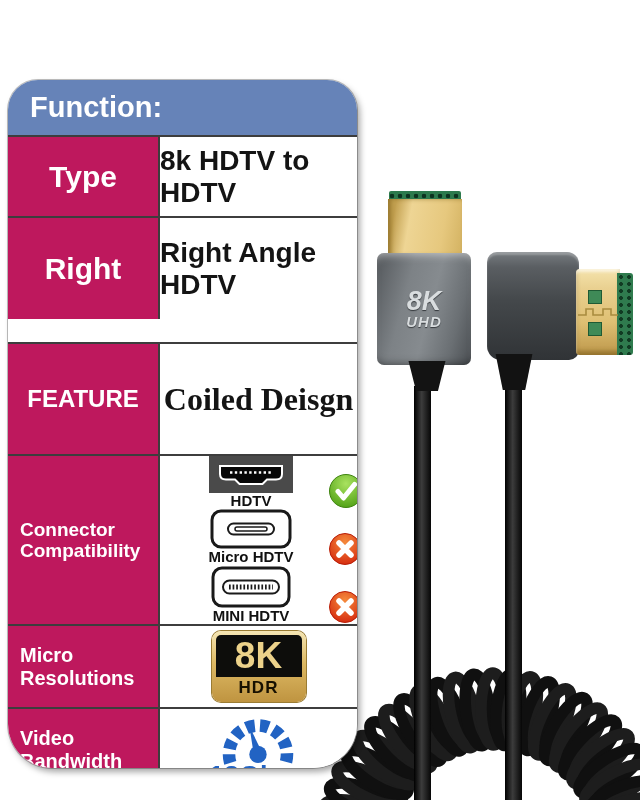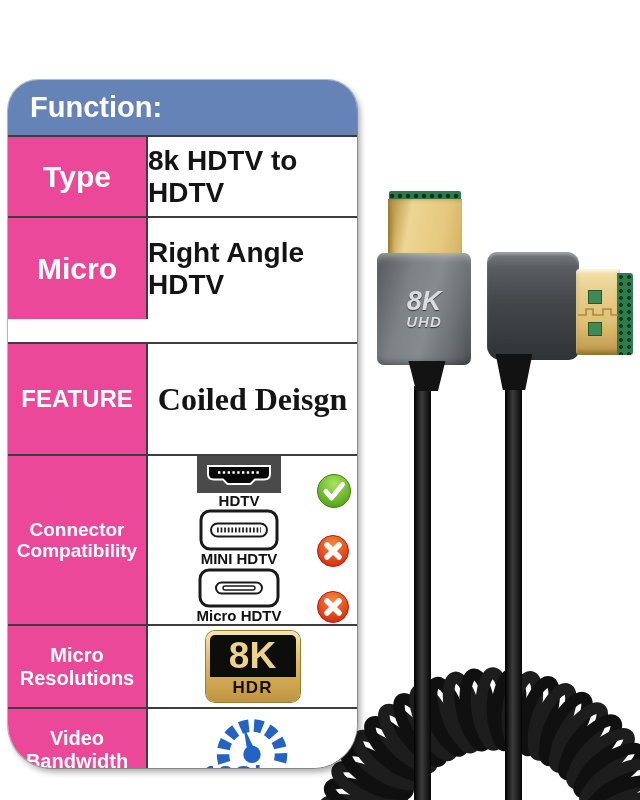--- a/index.html
+++ b/index.html
@@ -7,23 +7,23 @@
          font-family:"Liberation Sans",sans-serif;}
 
   
   .spec-table{position:absolute;left:8px;top:80px;width:349px;height:688px;
     border-radius:30px 30px 44px 44px;overflow:hidden;background:#fff;z-index:10;
     box-shadow:3px 4px 6px rgba(0,0,0,.35),0 0 0 1px #bfbfbf;
     display:flex;flex-direction:column;}
   .table-header{height:55px;flex:0 0 55px;background:#6683b8;color:#fff;
     font-weight:bold;font-size:29px;display:flex;align-items:center;padding-left:22px;}
   .t-row{display:flex;border-top:2px solid #3d3d3d;flex:0 0 auto;box-sizing:border-box;}
-  .label-cell{width:126px;flex:0 0 126px;background:#ec4899;color:#fff;font-weight:bold;
-    display:flex;align-items:center;justify-content:center;text-align:center;
-    border-right:2px solid #3d3d3d;line-height:1.12;padding:0 6px;box-sizing:content-box;}
+  .label-cell{width:126px;flex:0 0 126px;background:#be185d;color:#fff;font-weight:bold;
+    display:flex;align-items:center;justify-content:center;
+    border-right:2px solid #3d3d3d;line-height:1.12;padding:0 12px;box-sizing:content-box;}
   .value-cell{flex:1;background:#fff;display:flex;align-items:center;justify-content:center;
     color:#141414;font-weight:bold;}
   .row-type{height:81px;}   .row-type  .label-cell{font-size:30px;}
   .row-angle{height:103px;} .row-angle .label-cell{font-size:30px;}
   .row-feature{height:112px;margin-top:23px;}.row-feature .label-cell{font-size:24px;}
   .row-type .value-cell,.row-angle .value-cell{font-size:28px;}
   .row-feature .value-cell{font-size:32px;font-family:Liberation Serif, serif;}
   .row-compat{height:170px;} .row-compat .label-cell{font-size:19px;}
   .row-res{height:83px;}     .row-res .label-cell{font-size:20px;}
   .row-bw{flex:1 1 auto;}    .row-bw .label-cell{font-size:20px;}
@@ -95,21 +95,21 @@
     <div class="table-header">
       <span>Function:</span>
     </div>
 
     <div class="t-row row-type">
       <div class="label-cell">Type</div>
       <div class="value-cell">8k HDTV to HDTV</div>
     </div>
 
     <div class="t-row row-angle">
-      <div class="label-cell">Micro</div>
+      <div class="label-cell">Right</div>
       <div class="value-cell">Right Angle HDTV</div>
     </div>
 
     <div class="t-row row-feature">
       <div class="label-cell">FEATURE</div>
       <div class="value-cell">Coiled Deisgn</div>
     </div>
 
     <div class="t-row row-compat">
       <div class="label-cell">Connector Compatibility</div>
@@ -133,52 +133,52 @@
               </radialGradient>
                 </defs>
               <circle cx="18" cy="18" r="16.5" fill="url(#gGreen)" stroke="#3f8410" stroke-width="1"></circle>
               <path d="M10,18.5 l5.5,6.5 l11,-13.5" stroke="#ffffff" stroke-width="5" fill="none" stroke-linecap="round" stroke-linejoin="round"></path>
             </svg>
           </div>
         </div>
 
         <div class="compat-item">
           <div class="compat-figure">
+            <svg width="82" height="40">
+              <rect x="2" y="2" width="78" height="36" rx="9" fill="#ffffff" stroke="#1a1a1a" stroke-width="3"></rect>
+              <rect x="18" y="14.5" width="46" height="11" rx="5.5" fill="#ffffff" stroke="#1a1a1a" stroke-width="2"></rect>
+              <rect x="25" y="18" width="32" height="4" rx="2" fill="none" stroke="#1a1a1a" stroke-width="1.5"></rect>
+            </svg>
+            <div class="compat-caption">Micro HDTV</div>
+          </div>
+          <div class="compat-status">
+            <svg width="34" height="34">
+              <circle cx="17" cy="17" r="15.5" fill="url(#gRed)" stroke="#b81e08" stroke-width="1"></circle>
+              <path d="M11,11 L23,23 M23,11 L11,23" stroke="#ffffff" stroke-width="5.5" stroke-linecap="round"></path>
+            </svg>
+          </div>
+        </div>
+
+        <div class="compat-item">
+          <div class="compat-figure">
             <svg width="80" height="42">
               <rect x="2" y="2" width="76" height="38" rx="9" fill="#ffffff" stroke="#1a1a1a" stroke-width="3"></rect>
               <rect x="12" y="14.5" width="56" height="13" rx="6.5" fill="#ffffff" stroke="#1a1a1a" stroke-width="2"></rect>
               <line x1="18" y1="21" x2="62" y2="21" stroke="#1a1a1a" stroke-width="5" stroke-dasharray="1.7 1.9"></line>
             </svg>
             <div class="compat-caption">MINI HDTV</div>
           </div>
           <div class="compat-status">
             <svg width="34" height="34">
               <defs>
                   <radialGradient id="gRed" cx="50%" cy="28%" r="80%">
                 <stop offset="0" stop-color="#f58a3c"></stop>
                     <stop offset="1" stop-color="#d3230b"></stop>
               </radialGradient>
                 </defs>
-              <circle cx="17" cy="17" r="15.5" fill="url(#gRed)" stroke="#b81e08" stroke-width="1"></circle>
-              <path d="M11,11 L23,23 M23,11 L11,23" stroke="#ffffff" stroke-width="5.5" stroke-linecap="round"></path>
-            </svg>
-          </div>
-        </div>
-
-        <div class="compat-item">
-          <div class="compat-figure">
-            <svg width="82" height="40">
-              <rect x="2" y="2" width="78" height="36" rx="9" fill="#ffffff" stroke="#1a1a1a" stroke-width="3"></rect>
-              <rect x="18" y="14.5" width="46" height="11" rx="5.5" fill="#ffffff" stroke="#1a1a1a" stroke-width="2"></rect>
-              <rect x="25" y="18" width="32" height="4" rx="2" fill="none" stroke="#1a1a1a" stroke-width="1.5"></rect>
-            </svg>
-            <div class="compat-caption">Micro HDTV</div>
-          </div>
-          <div class="compat-status">
-            <svg width="34" height="34">
               <circle cx="17" cy="17" r="15.5" fill="url(#gRed)" stroke="#b81e08" stroke-width="1"></circle>
               <path d="M11,11 L23,23 M23,11 L11,23" stroke="#ffffff" stroke-width="5.5" stroke-linecap="round"></path>
             </svg>
           </div>
         </div>
 
       </div>
     </div>
 
     <div class="t-row row-res">

